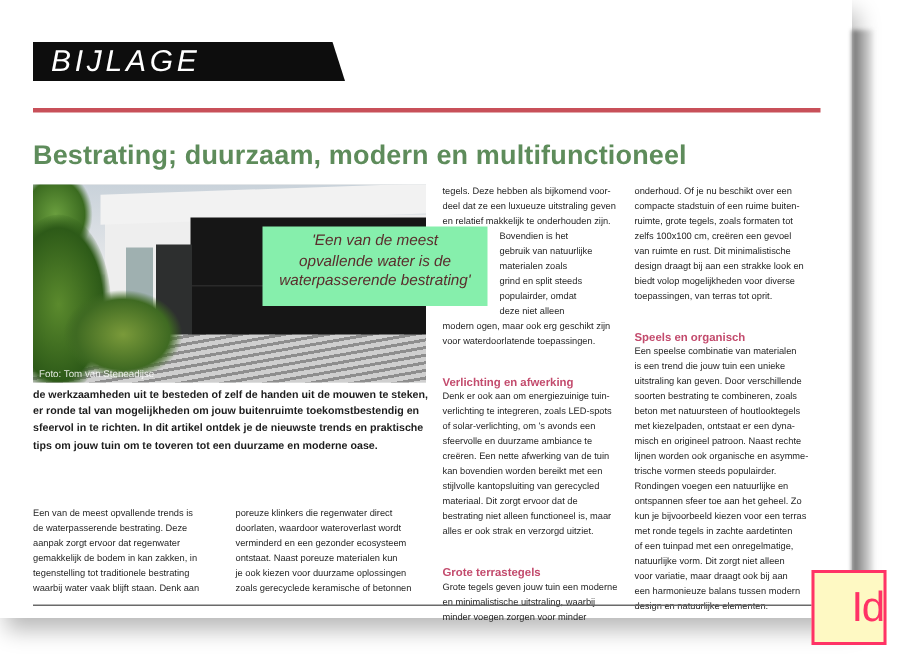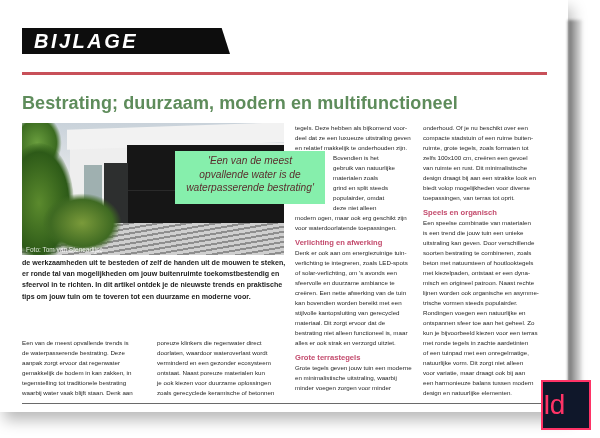--- a/index.html
+++ b/index.html
@@ -21,21 +21,21 @@
   .page-bottom-line {
     position:absolute; left:22px; top:403px; width:540px; height:1px; background:#6a6a6a;
   }
   .banner {
     position:absolute; left:22px; top:28px; width:208px; height:26px;
     background:#0d0d0d;
     clip-path:polygon(0 0, 96% 0, 100% 100%, 0 100%);
   }
   .banner-text {
     position:absolute; left:12px; top:2px; color:#ffffff;
-    font-style:italic; font-size:20px; letter-spacing:2.5px; font-weight:700;text-align:center;
+    font-style:italic; font-size:20px; letter-spacing:2.5px; font-weight:400;text-align:center;
   }
   .red-rule {
     position:absolute; left:22px; top:72px; width:525px; height:3px; background:#c85059;
   }
   .headline {
     position:absolute; left:22px; top:93px; width:540px;
     color:#5e8c5b; font-weight:700; font-size:18px; letter-spacing:0.1px; white-space:nowrap;
   }
   .photo {
     position:absolute; left:22px; top:123px; width:262px; height:132px; overflow:hidden;
@@ -67,27 +67,27 @@
   .pullquote span { display:block; }
   .intro {
     position:absolute; left:22px; top:258px; width:262px;
     font-size:7.1px; font-weight:700; line-height:11.2px; color:#1c1c1c;
   }
   .col { position:absolute; font-size:6.2px; line-height:10px; color:#262626; }
   .col-a { left:22px; top:338px; width:125px; }
   .col-b { left:157px; top:338px; width:127px; }
   .col-c { left:295px; top:123px; width:120px; }
   .col-d { left:423px; top:123px; width:122px; }
-  .subhead { color:#c34b6d; font-weight:700; font-size:7.6px; line-height:11px; margin-top:4px; }
+  .subhead { color:#c34b6d; font-weight:700; font-size:7.6px; line-height:11px; margin-top:16px; }
   .line { display:block; white-space:nowrap; }
   .indent { padding-left:38px; }
   .id-logo {
     position:absolute; left:541px; top:380px; width:50px; height:50px;
-    background:#0f172a; border:2px solid #ff3366; box-sizing:border-box;
-    display:flex; align-items:center; justify-content:flex-start;
+    background:#fef9c3; border:2px solid #ff3366; box-sizing:border-box;
+    display:flex; align-items:center; justify-content:flex-end;
   }
   .id-logo span { color:#ff3366; font-size:28px; font-weight:400; letter-spacing:-1px; }
 </style>
 </head>
 <body>
 
 <div class="page">
 
   <div class="banner">
     <span class="banner-text">BIJLAGE</span>
@@ -114,21 +114,21 @@
   <div class="pullquote">
     <span>'Een van de meest</span>
     <span>opvallende water is de</span>
     <span>waterpasserende bestrating'</span>
   </div>
 
   <div class="intro">
     <span class="line">de werkzaamheden uit te besteden of zelf de handen uit de mouwen te steken,</span>
     <span class="line">er ronde tal van mogelijkheden om jouw buitenruimte toekomstbestendig en</span>
     <span class="line">sfeervol in te richten. In dit artikel ontdek je de nieuwste trends en praktische</span>
-    <span class="line">tips om jouw tuin om te toveren tot een duurzame en moderne voor.</span>
+    <span class="line">tips om jouw tuin om te toveren tot een duurzame en moderne oase.</span>
   </div>
 
   <div class="col col-a">
     <span class="line">Een van de meest opvallende trends is</span>
     <span class="line">de waterpasserende bestrating. Deze</span>
     <span class="line">aanpak zorgt ervoor dat regenwater</span>
     <span class="line">gemakkelijk de bodem in kan zakken, in</span>
     <span class="line">tegenstelling tot traditionele bestrating</span>
     <span class="line">waarbij water vaak blijft staan. Denk aan</span>
   </div>

